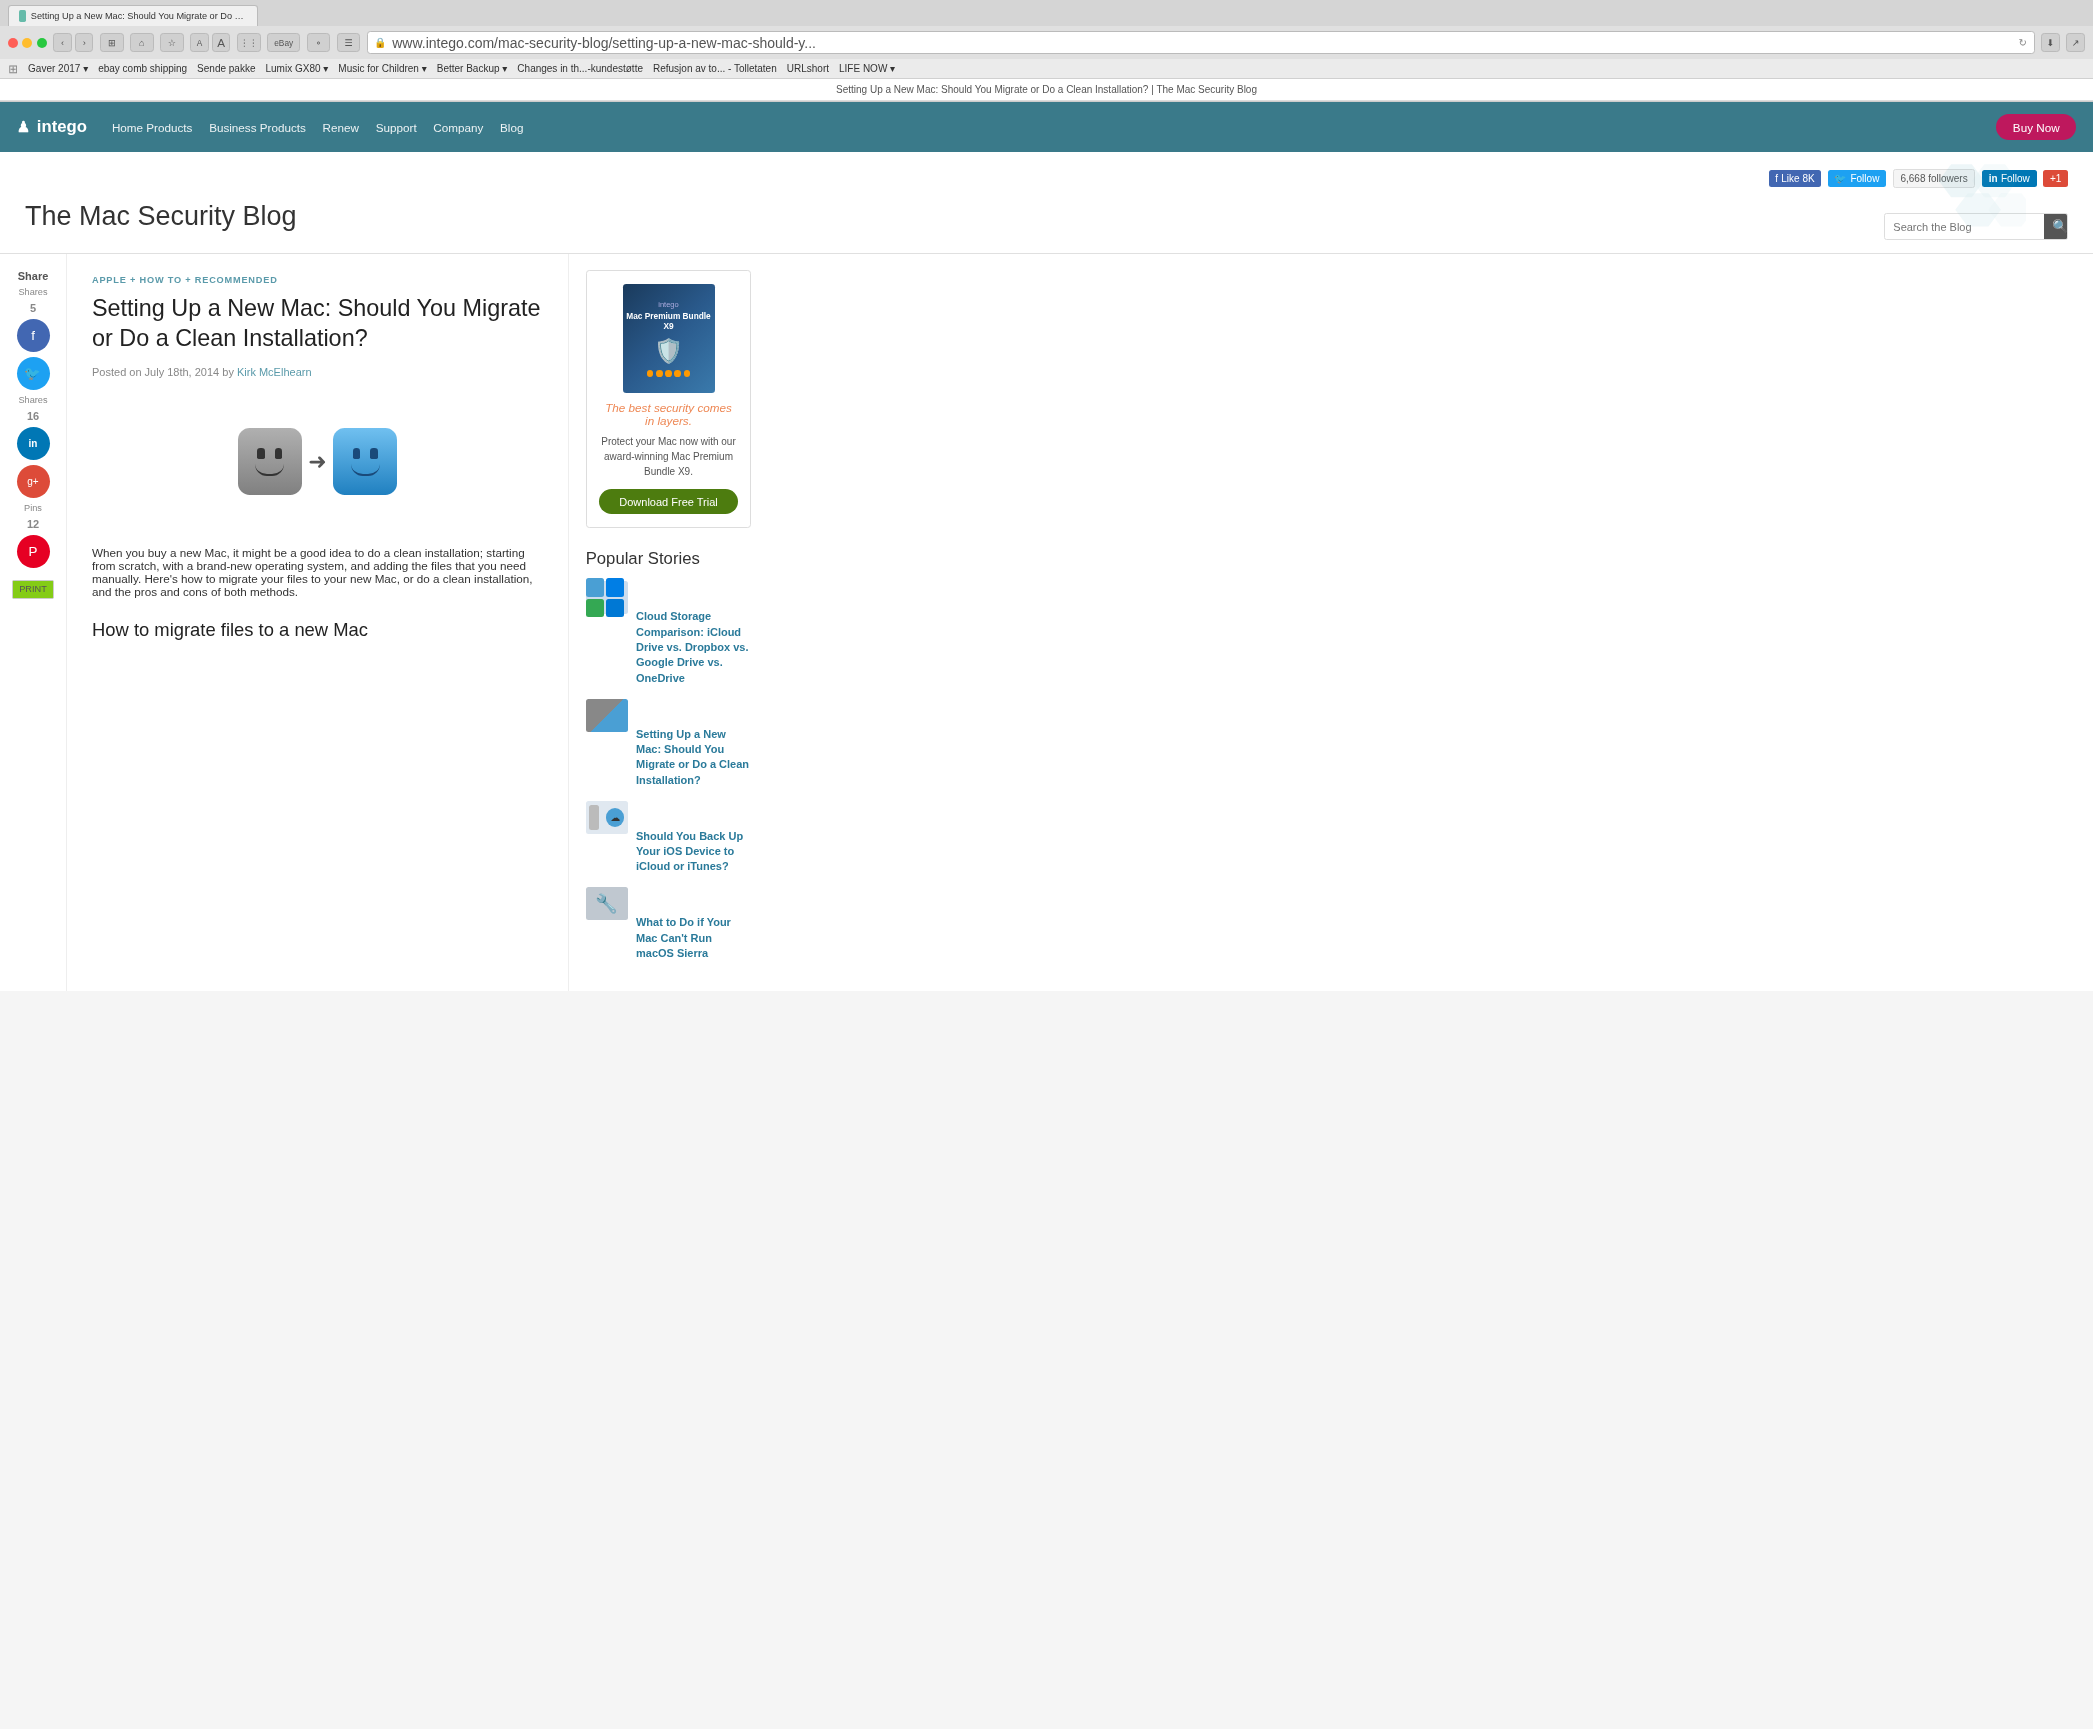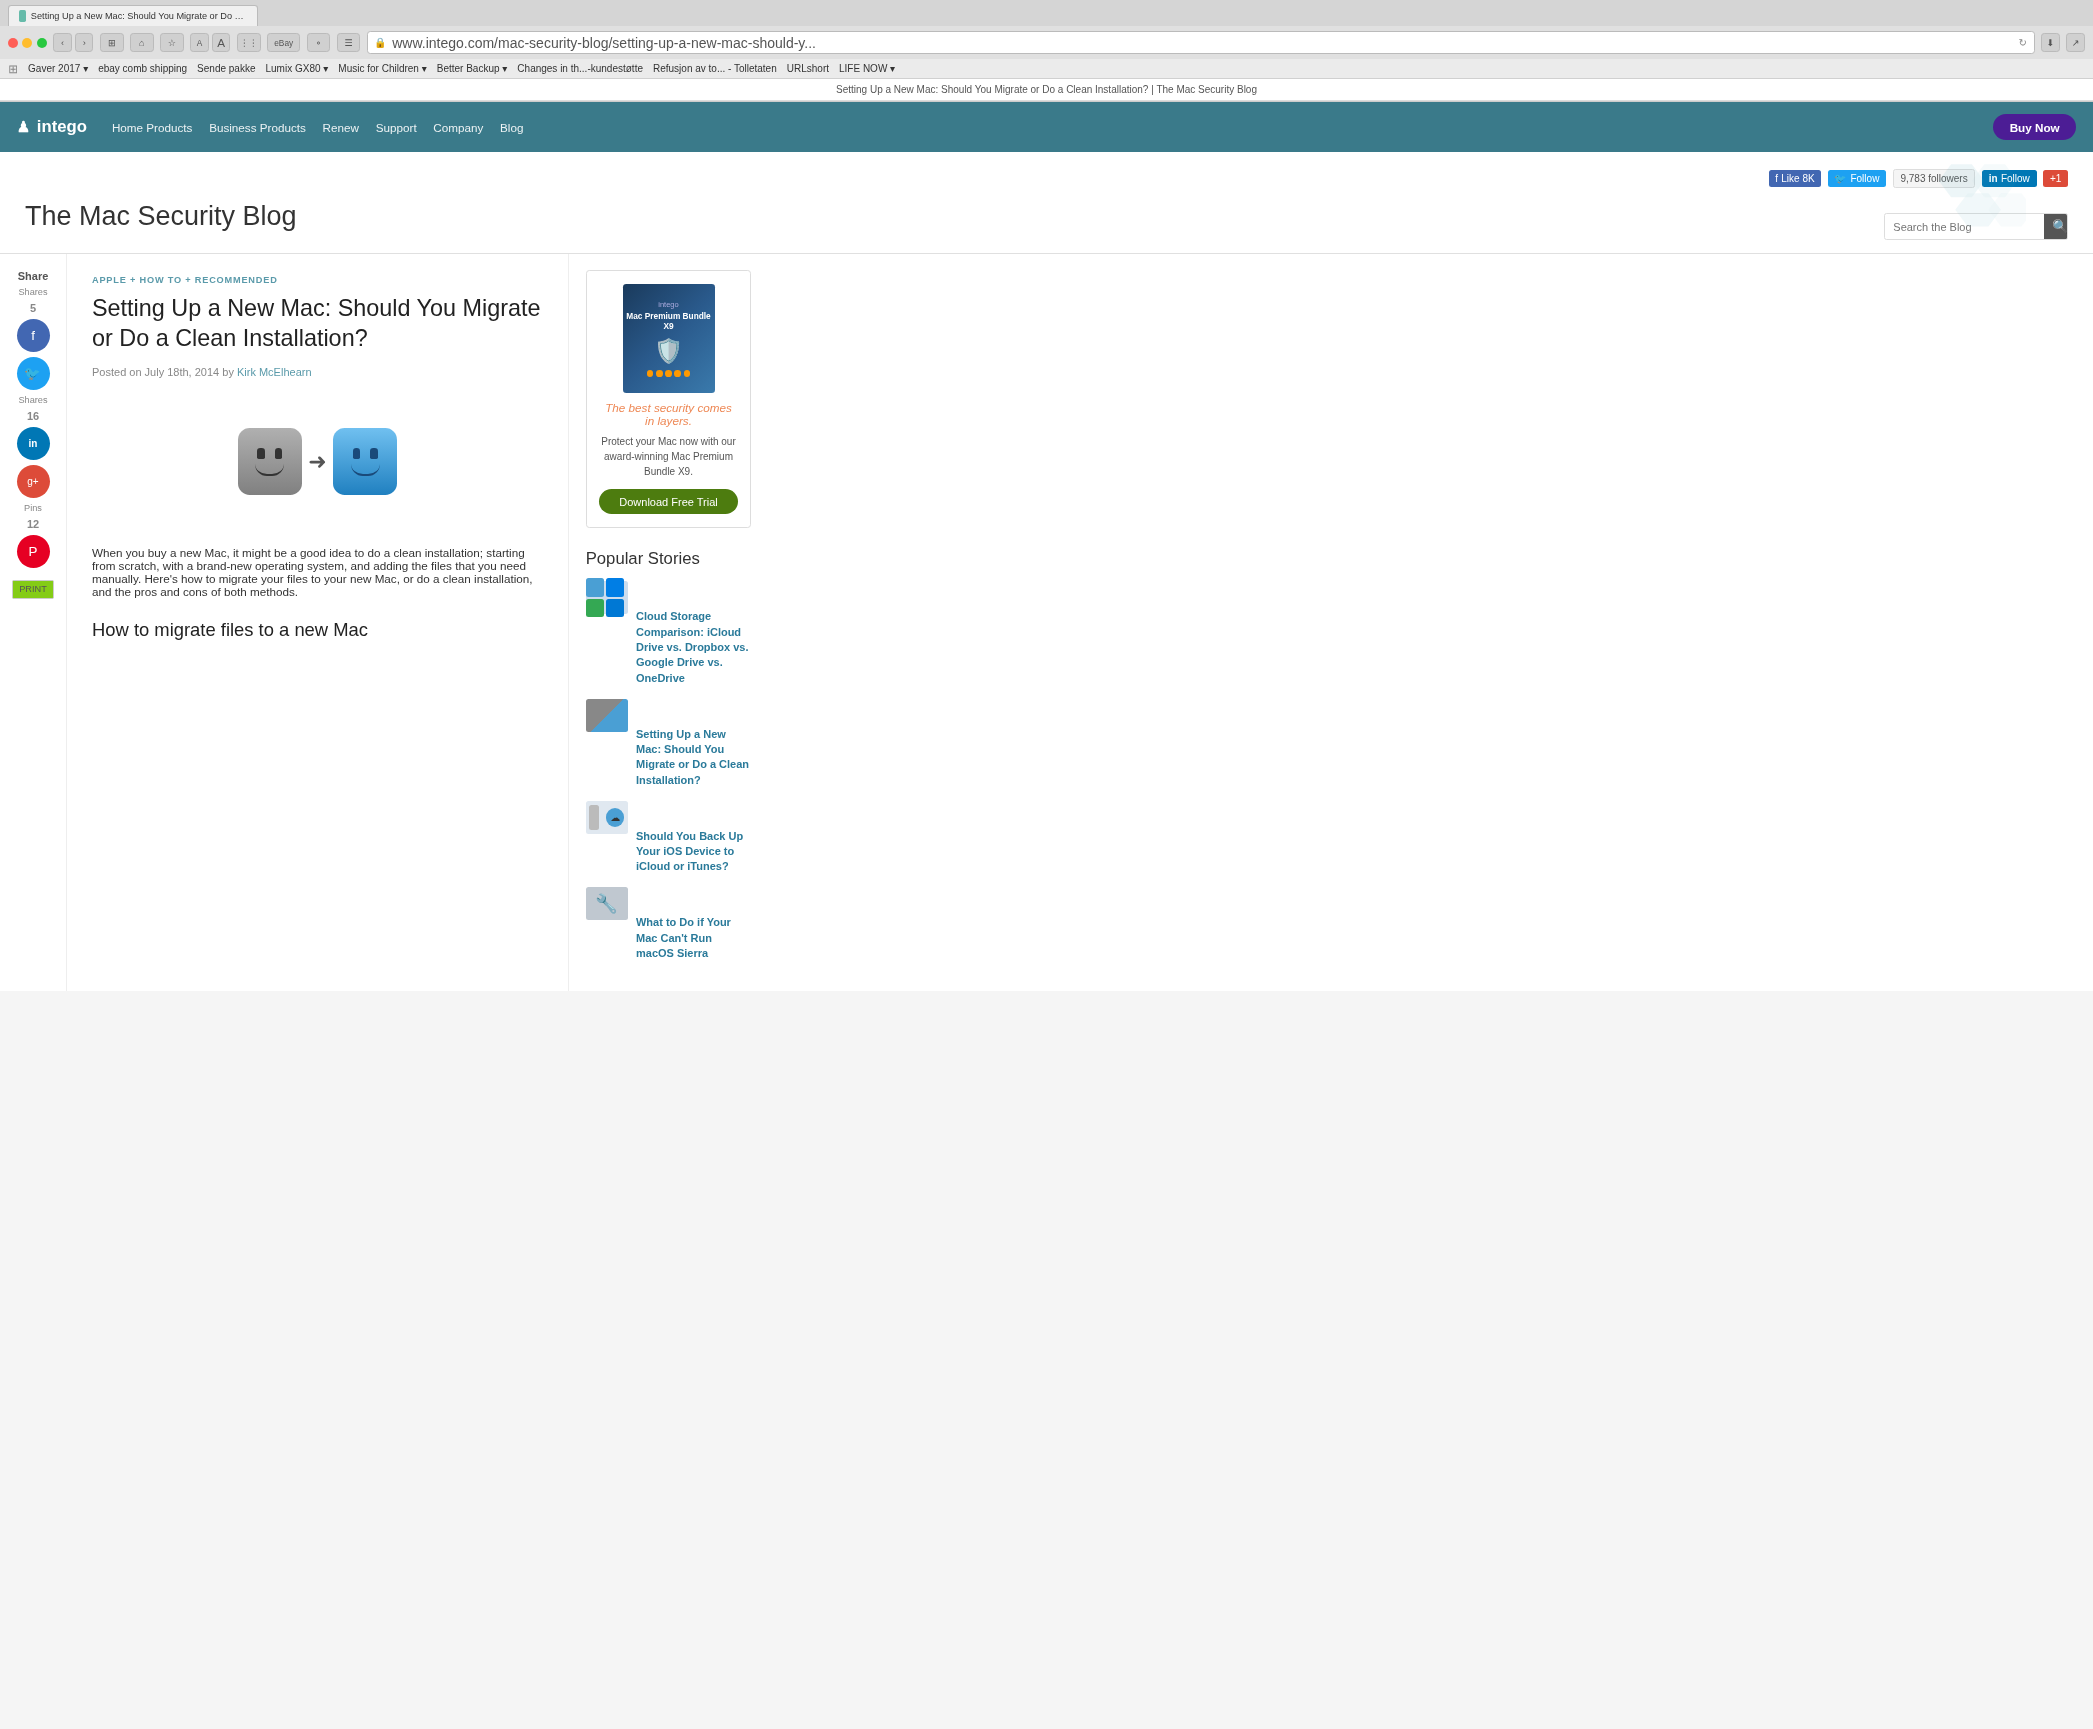--- a/index.html
+++ b/index.html
@@ -30,21 +30,21 @@
 
     
     .page-title-bar { background: white; border-bottom: 0.8px solid #ddd; padding: 5px 8.3px; font-size: 10px; color: #555; text-align: center; }
 
     
     .site-nav { background: #3a7a8a; padding: 0 16.7px; display: flex; align-items: center; height: 50px; }
     .site-logo { display: flex; align-items: center; gap: 6.7px; color: white; font-size: 16.7px; font-weight: bold; margin-right: 25px; }
     .logo-icon { color: white; font-size: 15px; }
     .nav-links { display: flex; gap: 16.7px; flex: 1; }
     .nav-link { color: rgba(255,255,255,0.9); font-size: 11.7px; cursor: pointer; text-decoration: none; }
-    .buy-now-btn { background: #4c1d95; color: white; border: none; border-radius: 16.7px; padding: 6.7px 16.7px; font-size: 11.7px; font-weight: bold; cursor: pointer; }
+    .buy-now-btn { background: #be185d; color: white; border: none; border-radius: 16.7px; padding: 6.7px 16.7px; font-size: 11.7px; font-weight: normal; cursor: pointer; }
 
     
     .blog-header { background: white; padding: 16.7px 25px 12.5px; border-bottom: 0.8px solid #e0e0e0; position: relative; overflow: hidden; }
     .social-bar { display: flex; justify-content: flex-end; align-items: center; gap: 6.7px; margin-bottom: 12.5px; }
     .fb-btn { background: #4267B2; color: white; border: none; border-radius: 2.5px; padding: 3.3px 6.7px; font-size: 10px; cursor: pointer; display: flex; align-items: center; gap: 3.3px; }
     .tw-btn { background: #1da1f2; color: white; border: none; border-radius: 2.5px; padding: 3.3px 6.7px; font-size: 10px; cursor: pointer; display: flex; align-items: center; gap: 3.3px; }
     .tw-followers { background: #f5f5f5; border: 0.8px solid #ddd; border-radius: 2.5px; padding: 3.3px 6.7px; font-size: 10px; color: #555; }
     .li-btn { background: #0077B5; color: white; border: none; border-radius: 2.5px; padding: 3.3px 6.7px; font-size: 10px; cursor: pointer; display: flex; align-items: center; gap: 3.3px; }
     .gp-btn { background: #dd4b39; color: white; border: none; border-radius: 2.5px; padding: 3.3px 6.7px; font-size: 10px; cursor: pointer; }
     .blog-title { font-size: 27px; font-weight: 300; color: #333; margin-bottom: 8.3px; }
@@ -196,21 +196,21 @@
   <div class="social-bar">
     <button class="fb-btn">
       <span>f</span>
       <span>Like 8K</span>
     </button>
     <button class="tw-btn">
       <span>🐦</span>
       <span>Follow</span>
     </button>
     <div class="tw-followers">
-      <span>9,783 followers</span>
+      <span>6,668 followers</span>
     </div>
     <button class="li-btn">
       <span style="font-weight:bold;">in</span>
       <span>Follow</span>
     </button>
     <button class="gp-btn">
       <span>+1</span>
     </button>
   </div>
 

